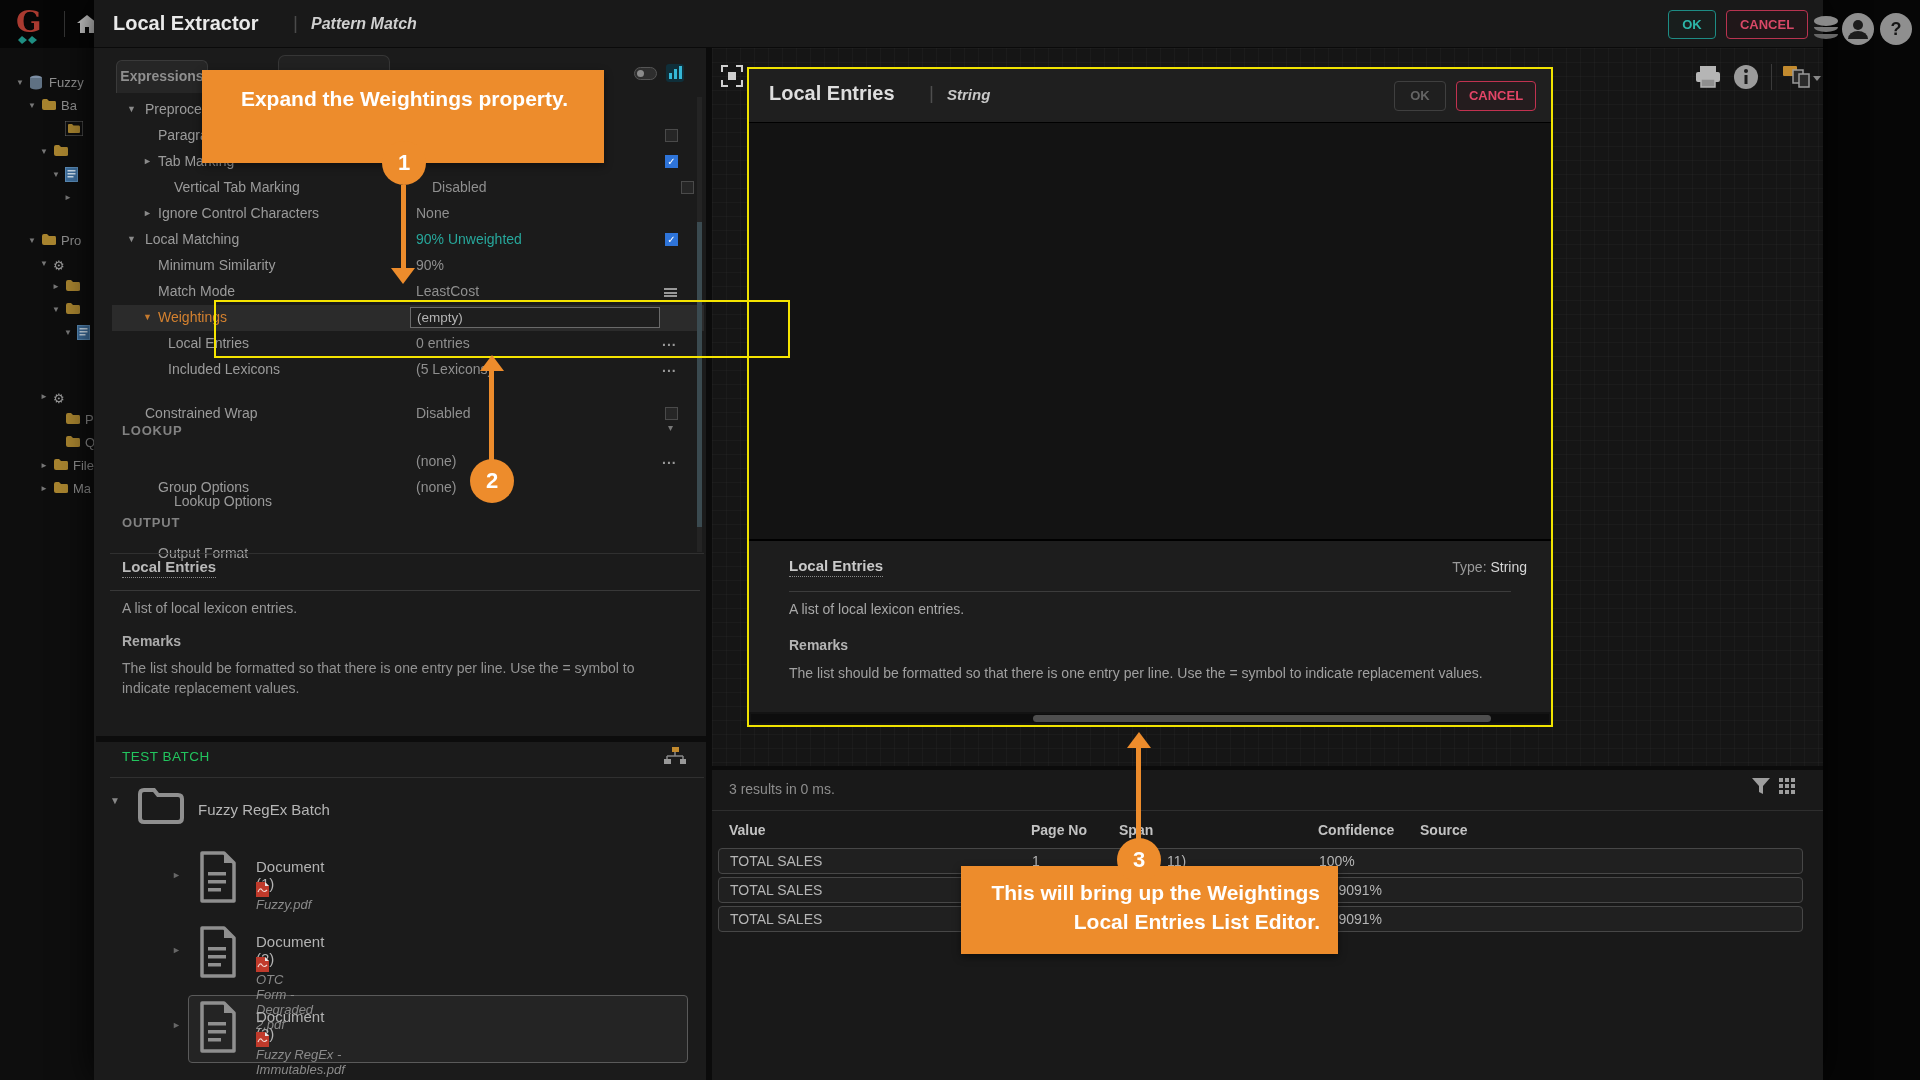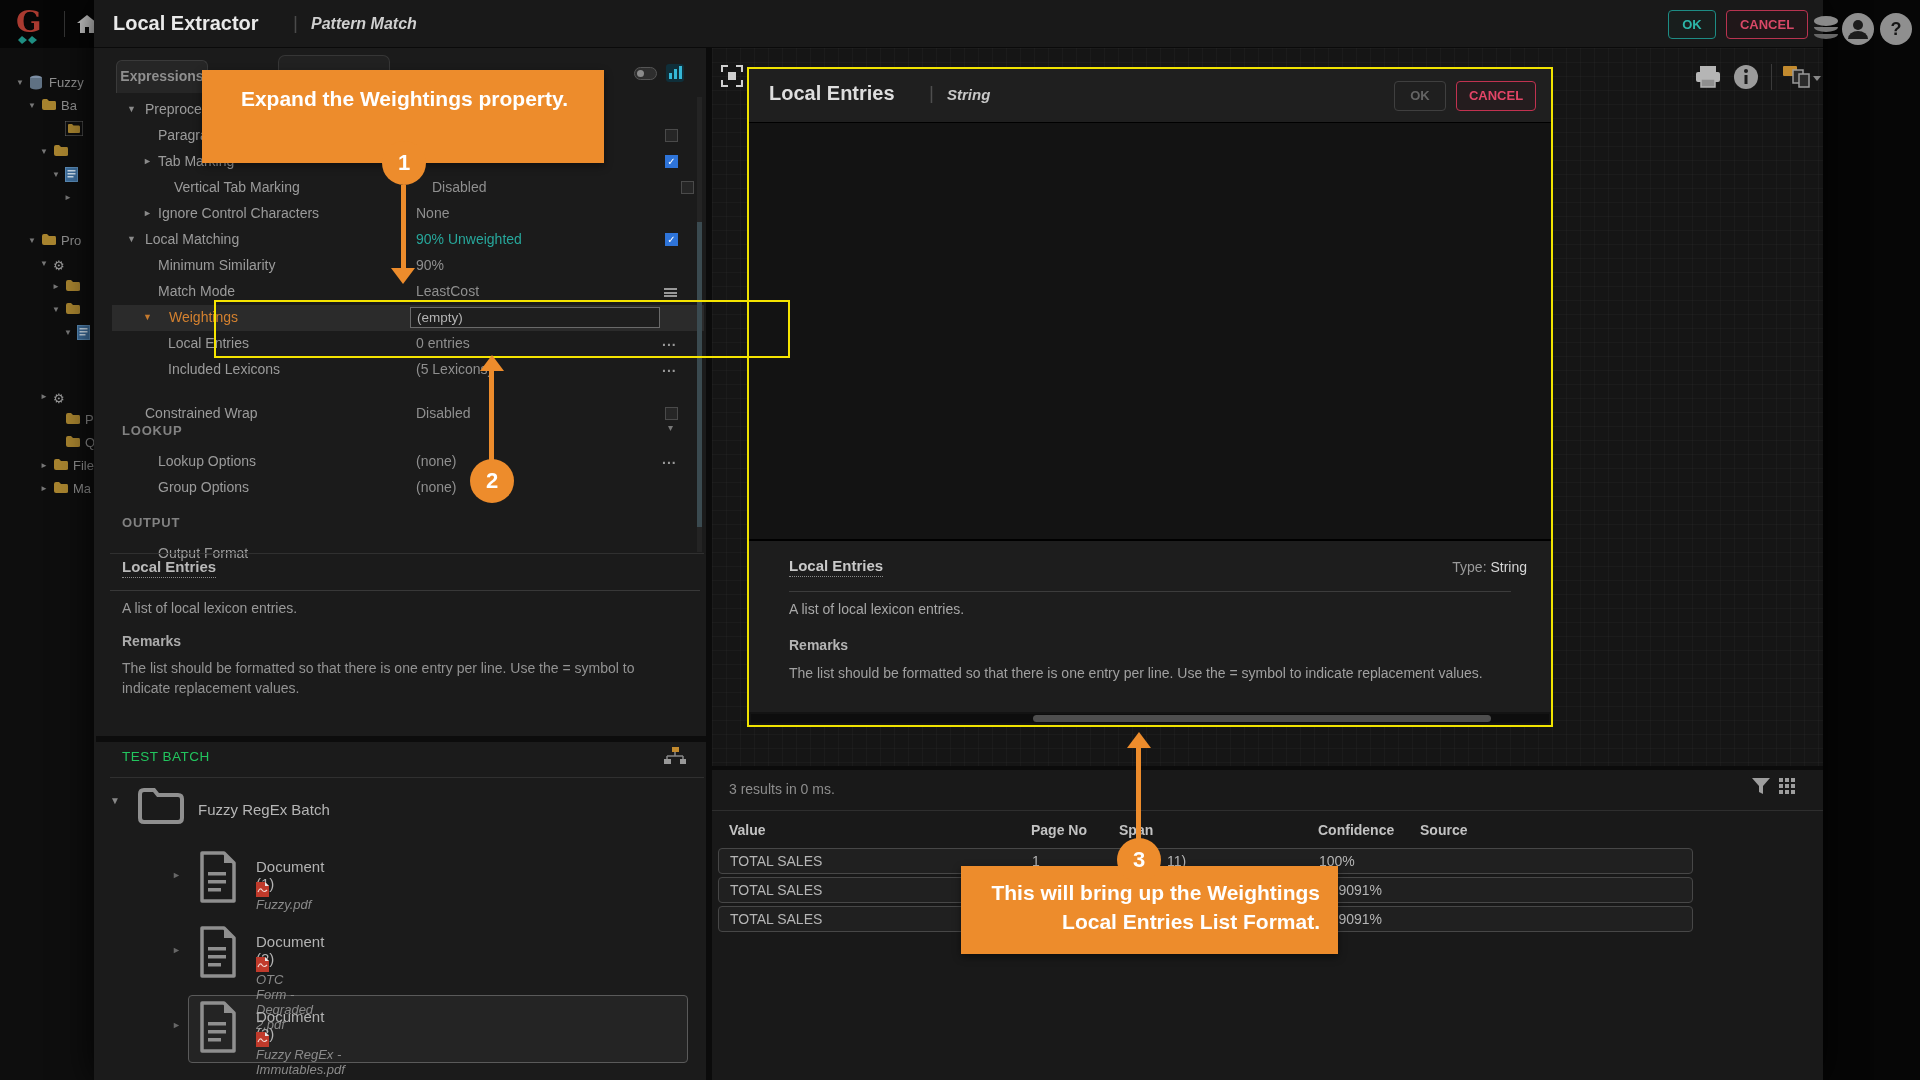--- a/index.html
+++ b/index.html
@@ -36,21 +36,21 @@
   .toggle::after { content:""; position:absolute; left:2px; top:2px; width:7px; height:7px; border-radius:50%; background:#8b8b8b; }
   .charticon { left:666px; top:64px; width:18px; height:18px; background:#0f2f3a; border-radius:3px; }
   .charticon span { position:absolute; bottom:3px; width:3px; background:#35b7d6; }
 
   
   .prow { position:absolute; left:112px; width:592px; height:26px; font-size:14px; }
   .prow.sel { background:#2b2b2b; }
   .p-caret { position:absolute; top:7px; font-size:9px; color:#8a8a8a; }
   .p-caret.orange { color:#c57a2e; }
   .p-label { position:absolute; top:4px; color:#9b9b9b; }
-  .p-label.orange { color:#d4812f;margin-left:11px; }
+  .p-label.orange { color:#d4812f; }
   .p-value { position:absolute; left:304px; top:4px; color:#8f8f8f; }
   .p-value.teal { color:#27a79b; }
   .p-valuebox { position:absolute; left:298px; top:2px; width:250px; height:21px; border:1px solid #6a6a6a; background:#1e1e1e; color:#b4b4b4; font-size:13.5px; padding:2px 6px; }
   .p-cb { position:absolute; left:553px; top:6px; width:13px; height:13px; border:1px solid #4a4a4a; background:#262626; }
   .p-cbc { position:absolute; left:553px; top:6px; width:13px; height:13px; background:#2e74d9; border:1px solid #2e74d9; color:#fff; font-size:10px; line-height:12px; text-align:center; }
   .p-dots { position:absolute; left:550px; top:2px; color:#999; font-weight:bold; letter-spacing:1px; }
   .p-menu { position:absolute; left:552px; top:9px; width:13px; height:9px; border-top:2px solid #999; border-bottom:2px solid #999; }
   .p-menu::after { content:""; position:absolute; left:0; top:1.5px; width:13px; height:2px; background:#999; }
   .p-hdrcaret { position:absolute; left:556px; top:5px; font-size:10px; color:#777; }
   .psection { position:absolute; left:122px; width:580px; font-size:13px; font-weight:bold; letter-spacing:.8px; color:#828282; }
@@ -101,21 +101,21 @@
   .di-rem { position:absolute; left:40px; top:124px; width:740px; font-size:14px; color:#a0a0a0; }
   .dlg-scroll { position:absolute; left:2px; top:645px; width:798px; height:9px; background:#0d0d0d; }
   .dlg-thumb { position:absolute; left:282px; top:1px; width:458px; height:7px; background:#4e4e4e; border-radius:4px; }
 
   
   .res-strip { left:712px; top:766px; width:1111px; height:4px; background:#0b0b0b; }
   .results { left:712px; top:770px; width:1111px; height:310px; background:#191919; }
   .res-status { left:729px; top:781px; font-size:14px; color:#8d8d8d; }
   .res-div { left:712px; top:810px; width:1111px; height:1px; background:#2e2e2e; }
   .res-col { position:absolute; top:822px; font-size:14px; font-weight:bold; color:#c2c2c2; }
-  .res-row { position:absolute; left:718px; width:975px; height:26px; border:1px solid #474747; border-radius:4px; background:#202020; }
+  .res-row { position:absolute; left:718px; width:1085px; height:26px; border:1px solid #474747; border-radius:4px; background:#202020; }
   .res-cell { position:absolute; top:4px; font-size:14px; color:#b5b5b5; }
 
   
   .callout { position:absolute; background:#ed8c2c; color:#fff; font-weight:bold; font-size:21px; text-align:right; line-height:1.38; z-index:8; box-shadow:0 3px 8px rgba(0,0,0,.45); }
   .co-circle { position:absolute; width:44px; height:44px; border-radius:50%; background:#ed8c2c; color:#fff; font-weight:bold; font-size:22px; text-align:center; line-height:44px; z-index:9; }
   .co-stem { position:absolute; width:5px; background:#ed8c2c; z-index:8; }
   .co-head { position:absolute; width:0; height:0; z-index:8; }
   .co-head.down { border-left:12px solid transparent; border-right:12px solid transparent; border-top:16px solid #ed8c2c; }
   .co-head.up { border-left:12px solid transparent; border-right:12px solid transparent; border-bottom:16px solid #ed8c2c; }
 
@@ -354,21 +354,21 @@
       <div class="prow" style="left: 112px; top: 401px; position: absolute;">
         <div class="p-label" style="left: 33px;">Constrained Wrap</div>
         <div class="p-value">Disabled</div>
         <div class="p-cb"></div>
       </div>
       <div class="prow" style="left: 112px; top: 417px; position: absolute;">
         <div class="psection" style="left: 10px; top: 6px;">LOOKUP</div>
         <div class="p-hdrcaret">▾</div>
       </div>
       <div class="prow" style="left: 112px; top: 449px; position: absolute;">
-        <div class="p-label" style="left: 46px;">Lookup Options</div>
+        <div class="p-label" style="left: 62px; margin-top: 40px;">Lookup Options</div>
         <div class="p-value">(none)</div>
         <div class="p-dots">...</div>
       </div>
       <div class="prow" style="left: 112px; top: 475px; position: absolute;">
         <div class="p-label" style="left: 46px;">Group Options</div>
         <div class="p-value">(none)</div>
       </div>
       <div class="prow" style="left: 112px; top: 509px; position: absolute;">
         <div class="psection" style="left: 10px; top: 6px;">OUTPUT</div>
       </div>
@@ -553,15 +553,15 @@
   <div class="co-stem" style="left:401px;top:185px;height:84px;"></div>
   <div class="co-head down" style="left:391px;top:268px;"></div>
 
   <div class="co-head up" style="left:480px;top:355px;"></div>
   <div class="co-stem" style="left:489px;top:371px;height:92px;"></div>
   <div class="co-circle" style="left:470px;top:459px;">2</div>
 
   <div class="co-head up" style="left:1127px;top:732px;"></div>
   <div class="co-stem" style="left:1136px;top:748px;height:96px;"></div>
   <div class="co-circle" style="left:1117px;top:838px;">3</div>
-  <div class="callout" style="left:961px;top:866px;width:377px;height:88px;padding:13px 18px 0;">This will bring up the Weightings Local Entries List Format.</div>
+  <div class="callout" style="left:961px;top:866px;width:377px;height:88px;padding:13px 18px 0;">This will bring up the Weightings Local Entries List Editor.</div>
 
 </div>
 
 </body></html>

